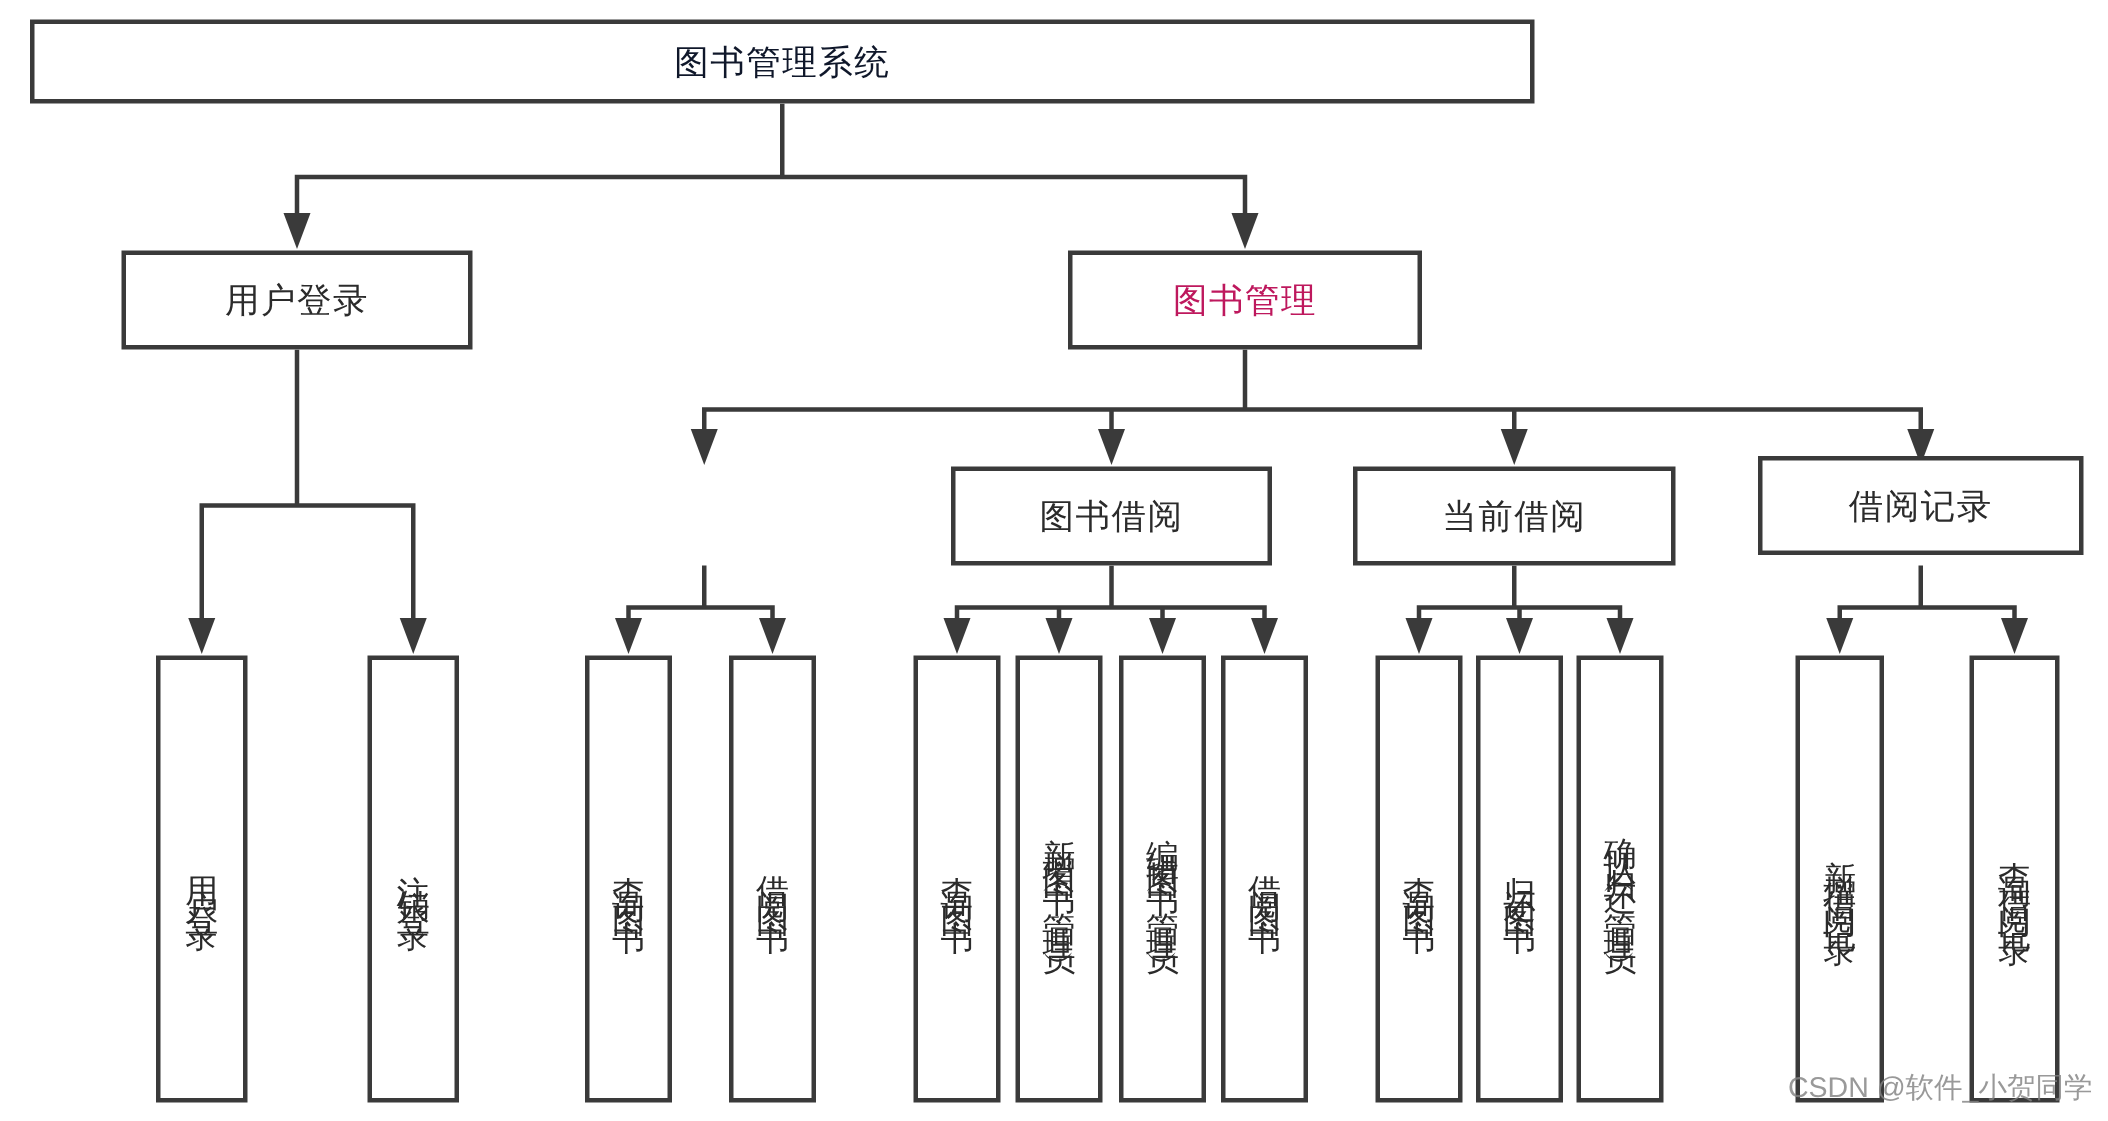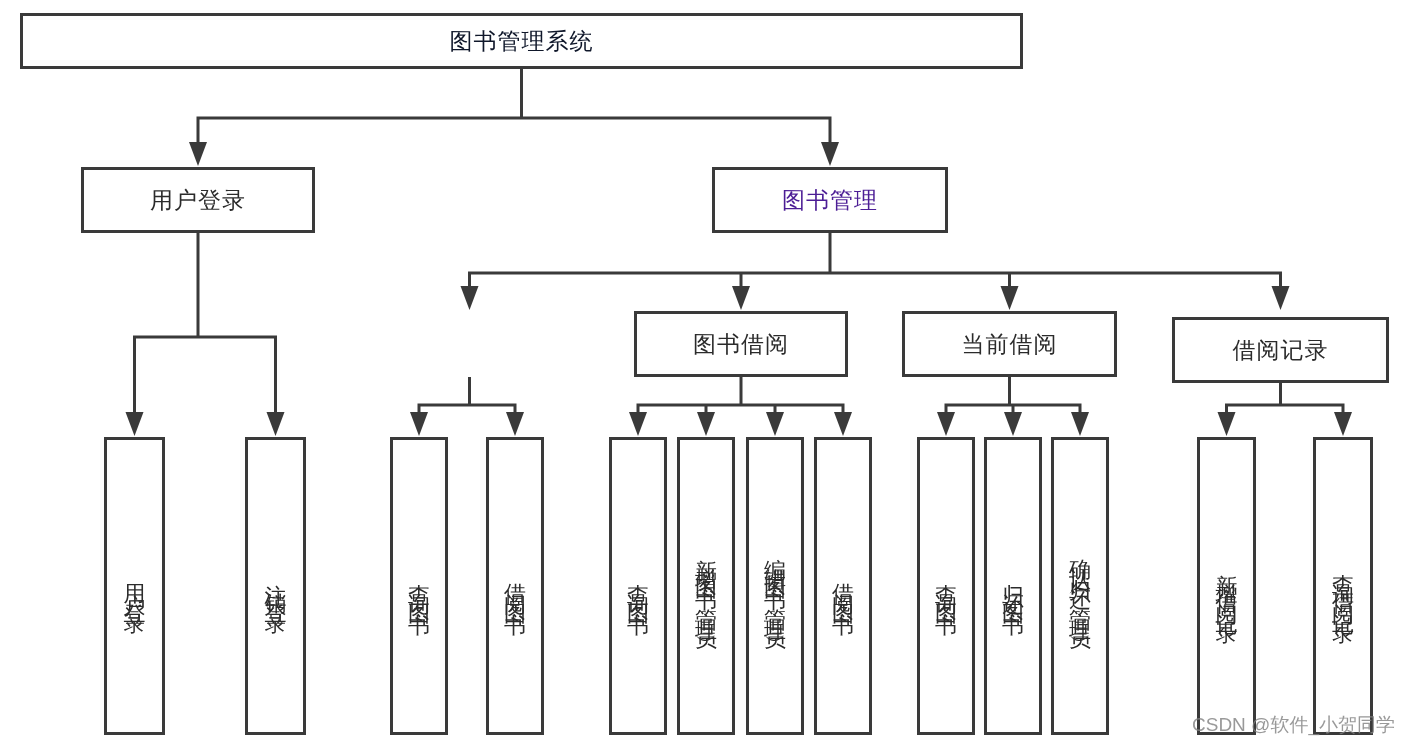--- a/index.html
+++ b/index.html
@@ -75,24 +75,24 @@
       <polygon points="937,412 955,412 946,436" class="arrowhead" style="fill: rgb(58, 58, 58);"></polygon>
       <polygon points="1004,412 1022,412 1013,436" class="arrowhead" style="fill: rgb(58, 58, 58);"></polygon>
       <polygon points="1071,412 1089,412 1080,436" class="arrowhead" style="fill: rgb(58, 58, 58);"></polygon>
       <path d="M 1280.5 377 V 405 M 1225 405 H 1344.5 M 1226.5 405 V 417 M 1343 405 V 417" class="connector" style="stroke: rgb(58, 58, 58);"></path>
       <polygon points="1217.5,412 1235.5,412 1226.5,436" class="arrowhead" style="fill: rgb(58, 58, 58);"></polygon>
       <polygon points="1334,412 1352,412 1343,436" class="arrowhead" style="fill: rgb(58, 58, 58);"></polygon>
     </svg>
   <div id="nodes">
       <div class="node h" style="left: 20px; top: 13px; width: 1003px; height: 56px; border-color: rgb(58, 58, 58); color: #0f172a;">图书管理系统</div>
       <div class="node h" style="left: 81px; top: 167px; width: 234px; height: 66px; border-color: rgb(58, 58, 58); color: rgb(43, 43, 43);">用户登录</div>
-      <div class="node h" style="left: 712px; top: 167px; width: 236px; height: 66px; border-color: rgb(58, 58, 58); color: #4c1d95;">图书管理</div>
+      <div class="node h" style="left: 712px; top: 167px; width: 236px; height: 66px; border-color: rgb(58, 58, 58); color: #be185d;">图书管理</div>
       <div class="node h" style="left: 902px; top: 311px; width: 215px; height: 66px; border-color: rgb(58, 58, 58); color: rgb(43, 43, 43);">当前借阅</div>
       <div class="node h" style="left: 634px; top: 311px; width: 214px; height: 66px; border-color: rgb(58, 58, 58); color: rgb(43, 43, 43);">图书借阅</div>
-      <div class="node h" style="left: 1172px; top: 317px; width: 217px; height: 66px; border-color: rgb(58, 58, 58); color: rgb(43, 43, 43);">借阅记录</div>
+      <div class="node h" style="left: 1172px; top: 304px; width: 217px; height: 66px; border-color: rgb(58, 58, 58); color: rgb(43, 43, 43);">借阅记录</div>
       <div class="node v" style="left: 104px; top: 437px; width: 61px; height: 298px; border-color: rgb(58, 58, 58); color: rgb(43, 43, 43);">用户登录</div>
       <div class="node v" style="left: 245px; top: 437px; width: 61px; height: 298px; border-color: rgb(58, 58, 58); color: rgb(43, 43, 43);">注销登录</div>
       <div class="node v" style="left: 390px; top: 437px; width: 58px; height: 298px; border-color: rgb(58, 58, 58); color: rgb(43, 43, 43);">查询图书</div>
       <div class="node v" style="left: 486px; top: 437px; width: 58px; height: 298px; border-color: rgb(58, 58, 58); color: rgb(43, 43, 43);">借阅图书</div>
       <div class="node v" style="left: 609px; top: 437px; width: 58px; height: 298px; border-color: rgb(58, 58, 58); color: rgb(43, 43, 43);">查询图书</div>
       <div class="node v" style="left: 677px; top: 437px; width: 58px; height: 298px; border-color: rgb(58, 58, 58); color: rgb(43, 43, 43);">新增图书（管理员）</div>
       <div class="node v" style="left: 746px; top: 437px; width: 58px; height: 298px; border-color: rgb(58, 58, 58); color: rgb(43, 43, 43);">编辑图书（管理员）</div>
       <div class="node v" style="left: 814px; top: 437px; width: 58px; height: 298px; border-color: rgb(58, 58, 58); color: rgb(43, 43, 43);">借阅图书</div>
       <div class="node v" style="left: 917px; top: 437px; width: 58px; height: 298px; border-color: rgb(58, 58, 58); color: rgb(43, 43, 43);">查询图书</div>
       <div class="node v" style="left: 984px; top: 437px; width: 58px; height: 298px; border-color: rgb(58, 58, 58); color: rgb(43, 43, 43);">归还图书</div>

